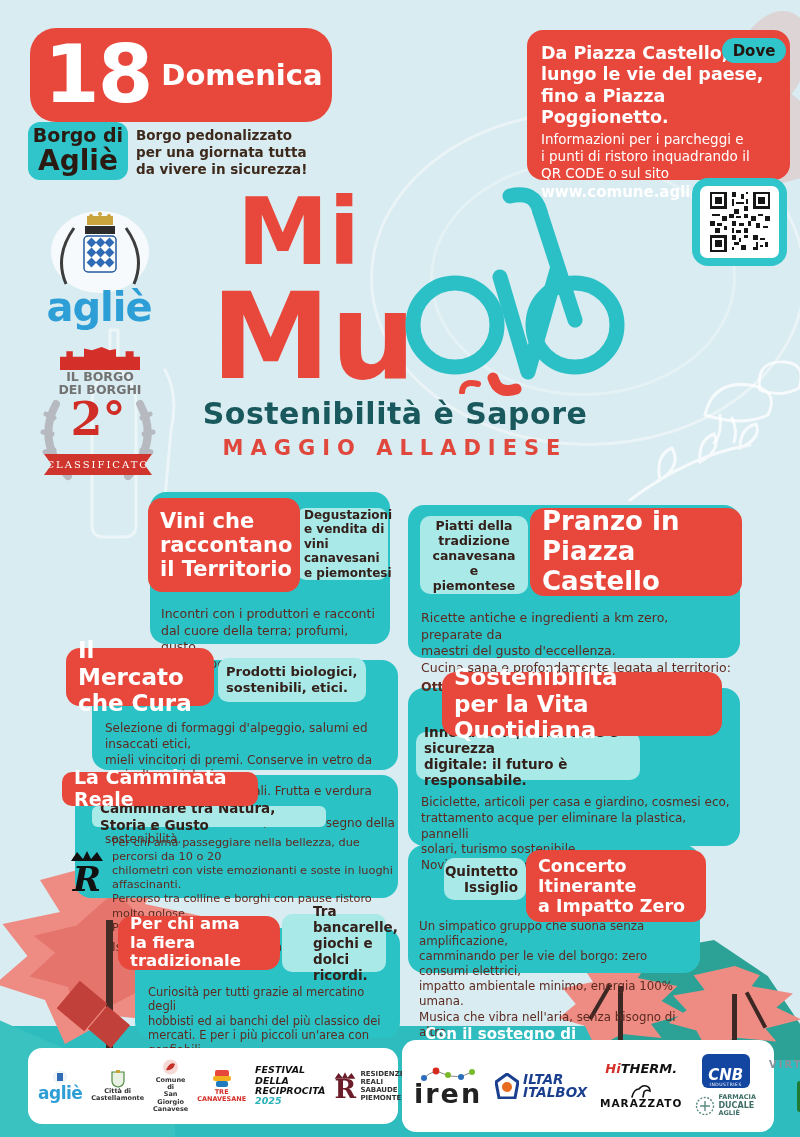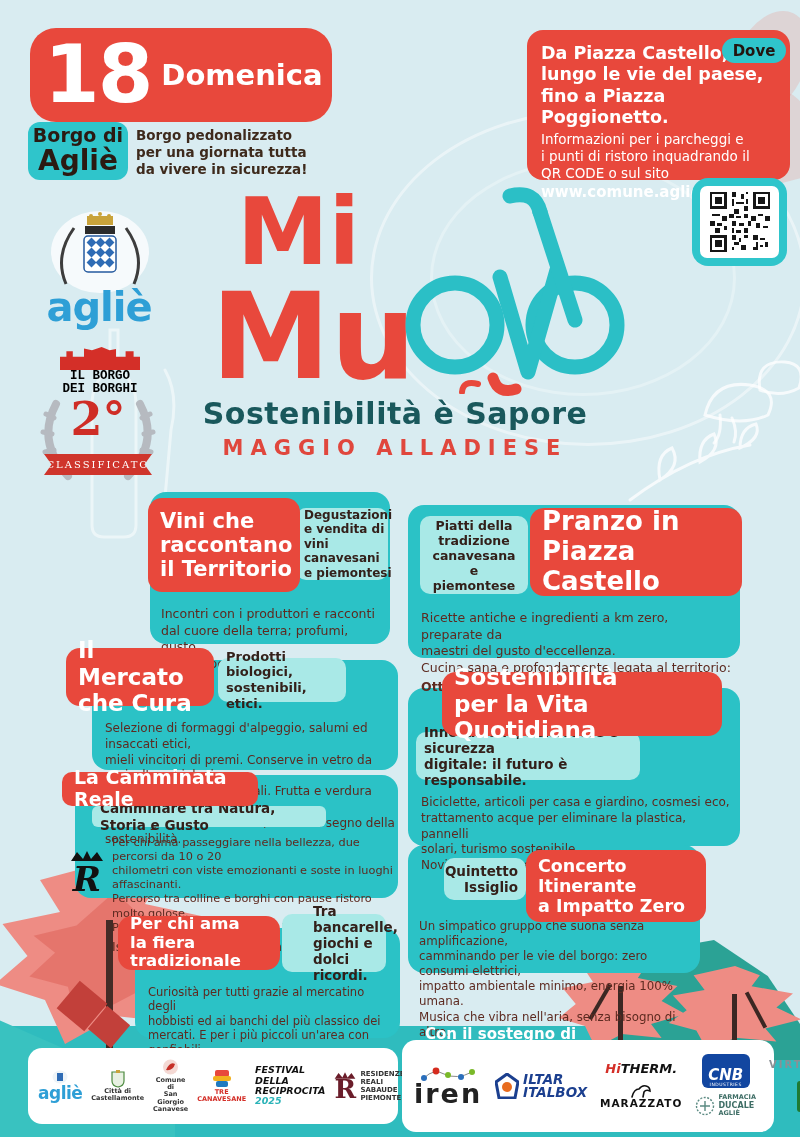--- a/index.html
+++ b/index.html
@@ -45,21 +45,21 @@
   .tagline{left:175px;top:436px;width:440px;text-align:center;font-size:21px;font-weight:bold;
            letter-spacing:7px;color:#e0473d;z-index:2;}
 
   
   .crest{left:50px;top:210px;z-index:2;}
   .aglie-name{left:34px;top:284px;width:130px;text-align:center;font-size:40px;font-weight:bold;
               color:#2e9fd6;z-index:2;letter-spacing:-1px;}
   .borgoborghi{left:58px;top:346px;width:84px;text-align:center;z-index:2;}
   .castle{width:80px;height:24px;margin:0 auto;background:#d42f28;
           clip-path:polygon(0 100%,0 45%,8% 45%,8% 22%,16% 22%,16% 45%,30% 45%,30% 10%,40% 18%,52% 4%,62% 18%,70% 12%,70% 45%,82% 45%,82% 22%,92% 22%,92% 45%,100% 45%,100% 100%);}
-  .bb-line{font-size:12.5px;font-weight:bold;color:#000000;line-height:1.05;font-family:Liberation Mono, monospace;}
+  .bb-line{font-size:12.5px;font-weight:bold;color:#737373;line-height:1.05;}
   .wreath2{left:40px;top:390px;width:116px;height:92px;z-index:2;}
   .rank-num{position:absolute;left:0;top:2px;width:100%;text-align:center;font-family:"DejaVu Serif",serif;
             font-weight:bold;font-size:46px;color:#cf2d26;}
   .ribbon{position:absolute;left:4px;top:64px;width:108px;height:21px;background:#cf352c;
           clip-path:polygon(0 0,100% 0,93% 50%,100% 100%,0 100%,7% 50%);
           display:flex;align-items:center;justify-content:center;}
   .ribbon span{font-family:"DejaVu Serif",serif;font-size:10px;letter-spacing:2px;color:#fff;}
 
   
   .card{background:#2bc2c6;border-radius:16px;z-index:1;position:absolute;}
@@ -332,21 +332,21 @@
   <div class="body" style="left:421px;top:601px;width:312px;font-size:12.5px;">
     <span class="pre">Ricette antiche e ingredienti a km zero, preparate da
 maestri del gusto d'eccellenza.
 Cucina sana e profondamente legata al territorio:</span>
     <div class="bold" style="margin-top:3px;">Ottima e Sostenibile</div>
   </div>
 
   <div class="card" style="left:92px;top:660px;width:306px;height:110px;"></div>
   <div class="rbox pre" style="left:66px;top:648px;width:148px;height:58px;font-size:23px;">Il Mercato
 che Cura</div>
-  <div class="subbox pre" style="left:218px;top:658px;width:128px;height:44px;font-size:13px;">Prodotti biologici,
+  <div class="subbox pre" style="left:218px;top:658px;width:148px;height:44px;font-size:13px;">Prodotti biologici,
 sostenibili, etici.</div>
   <div class="body pre" style="left:105px;top:712px;width:292px;font-size:12px;">Selezione di formaggi d'alpeggio, salumi ed insaccati etici,
 mieli vincitori di premi. Conserve in vetro da agricoltura biologica,
 confetture, dolci artigianali. Frutta e verdura freschissima
 e di stagione  e molto altro, tutto nel segno della sostenibilità.</div>
 
   <div class="card" style="left:408px;top:688px;width:332px;height:158px;"></div>
   <div class="rbox pre" style="left:442px;top:672px;width:280px;height:64px;font-size:23px;">Sostenibilità
 per la Vita Quotidiana</div>
   <div class="subbox pre" style="left:416px;top:732px;width:224px;height:48px;font-size:13.5px;">Innovazione, benessere e sicurezza

